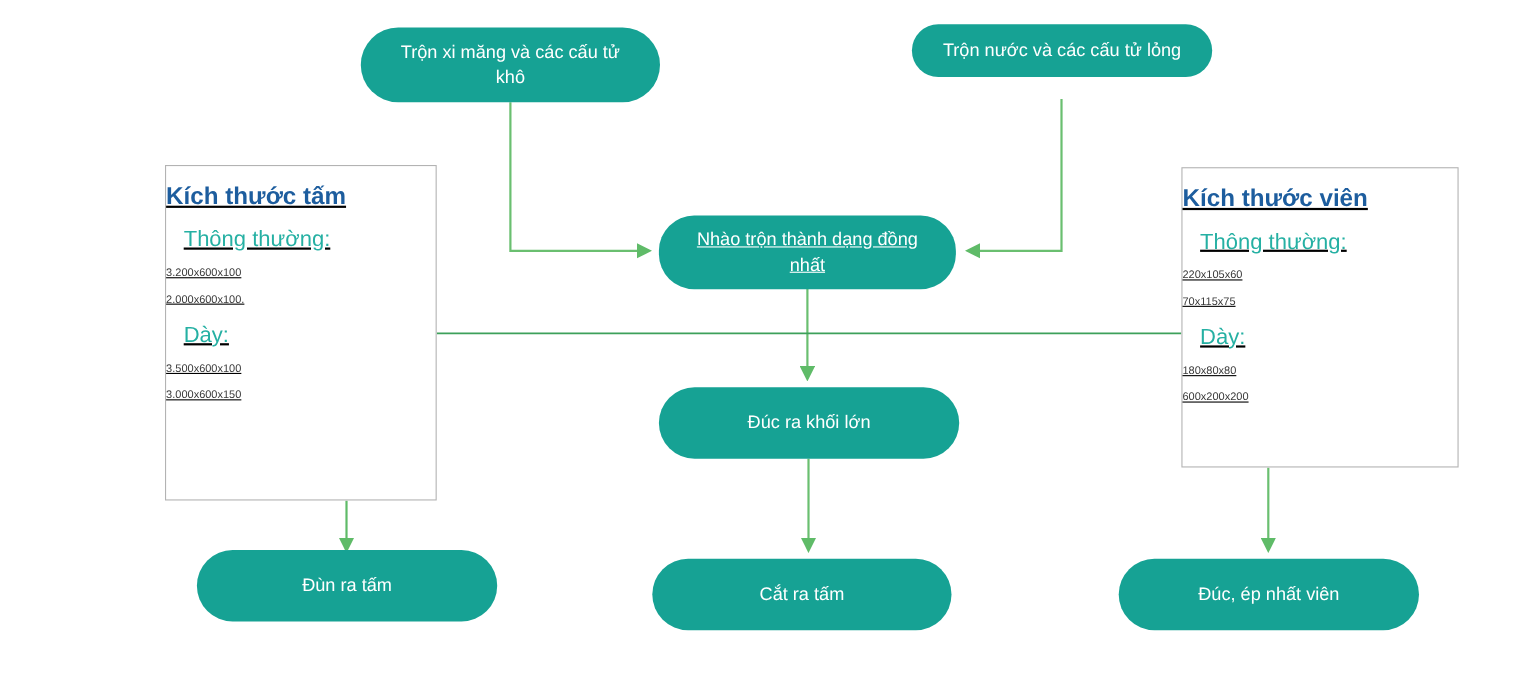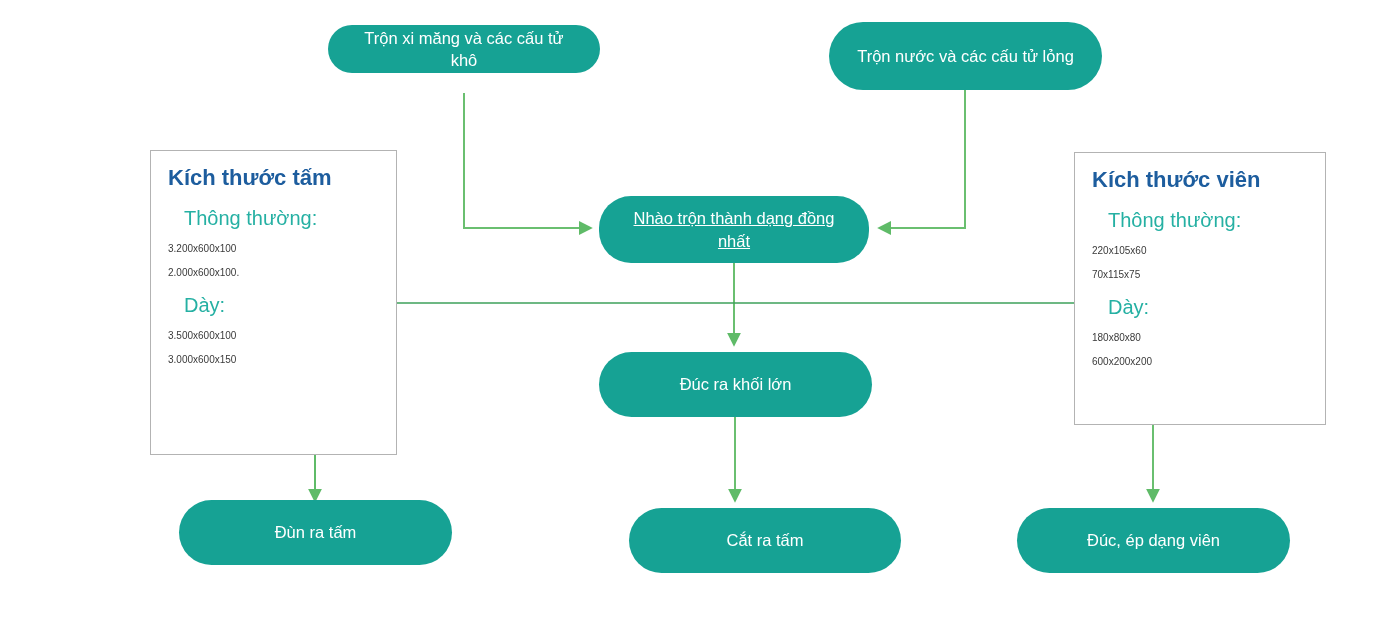--- a/index.html
+++ b/index.html
@@ -35,21 +35,22 @@
     line-height: 1.35;
     padding: 0 26px;
     box-sizing: border-box;
   }
   .panel {
     position: absolute;
     z-index: 2;
     background: #ffffff;
     border: 1px solid var(--panel-border, #b3b3b3);
     box-sizing: border-box;
-    padding: 10px 17px;
+    padding: 10px 0;
+    text-decoration: underline;
   }
   .panel-title {
     color: var(--title-blue, #1d5d9e);
     font-size: 22px;
     font-weight: bold;
     margin: 4px 0 10px 0;
   }
   .panel-subhead {
     color: var(--subhead-teal, #25b0a3);
     font-size: 20px;
@@ -74,46 +75,46 @@
     </defs>
     <path d="M 464 93 L 464 228 L 590 228" fill="none" stroke="#6abf70" stroke-width="2" marker-end="url(#arrow)"></path>
     <path d="M 965 90 L 965 228 L 880 228" fill="none" stroke="#6abf70" stroke-width="2" marker-end="url(#arrow)"></path>
     <path d="M 734 260 L 734 344" fill="none" stroke="#6abf70" stroke-width="2" marker-end="url(#arrow)"></path>
     <path d="M 397 303 L 1074 303" fill="none" stroke="#3da05a" stroke-width="1.6"></path>
     <path d="M 315 455 L 315 500" fill="none" stroke="#5fbb68" stroke-width="2" marker-end="url(#arrow)"></path>
     <path d="M 735 417 L 735 500" fill="none" stroke="#6abf70" stroke-width="2" marker-end="url(#arrow)"></path>
     <path d="M 1153 425 L 1153 500" fill="none" stroke="#6abf70" stroke-width="2" marker-end="url(#arrow)"></path>
   </svg>
 
-  <div class="pill" style="left:328px; top:25px; width:272px; height:48px;">
+  <div class="pill" style="left:328px; top:25px; width:272px; height:68px;">
     <span>Trộn xi măng và các cấu tử khô</span>
   </div>
 
-  <div class="pill" style="left:829px; top:22px; width:273px; height:68px;">
+  <div class="pill" style="left:829px; top:22px; width:273px; height:48px;">
     <span>Trộn nước và các cấu tử lỏng</span>
   </div>
 
   <div class="pill" style="left:599px; top:196px; width:270px; height:67px; border-radius:32px;text-decoration:underline;">
     <span>Nhào trộn thành dạng đồng nhất</span>
   </div>
 
   <div class="pill" style="left:599px; top:352px; width:273px; height:65px;">
     <span>Đúc ra khối lớn</span>
   </div>
 
   <div class="pill" style="left:179px; top:500px; width:273px; height:65px;">
     <span>Đùn ra tấm</span>
   </div>
 
-  <div class="pill" style="left:629px; top:508px; width:272px; height:65px;">
+  <div class="pill" style="left:593px; top:508px; width:272px; height:65px;">
     <span>Cắt ra tấm</span>
   </div>
 
   <div class="pill" style="left:1017px; top:508px; width:273px; height:65px;">
-    <span>Đúc, ép dạng viên</span>
+    <span>Đúc, ép nhất viên</span>
   </div>
 
   <div class="panel" style="left:150px; top:150px; width:247px; height:305px;">
     <div class="panel-title">Kích thước tấm</div>
     <div class="panel-subhead">Thông thường:</div>
     <div class="panel-value">3.200x600x100</div>
     <div class="panel-value">2.000x600x100.</div>
     <div class="panel-subhead">Dày:</div>
     <div class="panel-value">3.500x600x100</div>
     <div class="panel-value">3.000x600x150</div>

